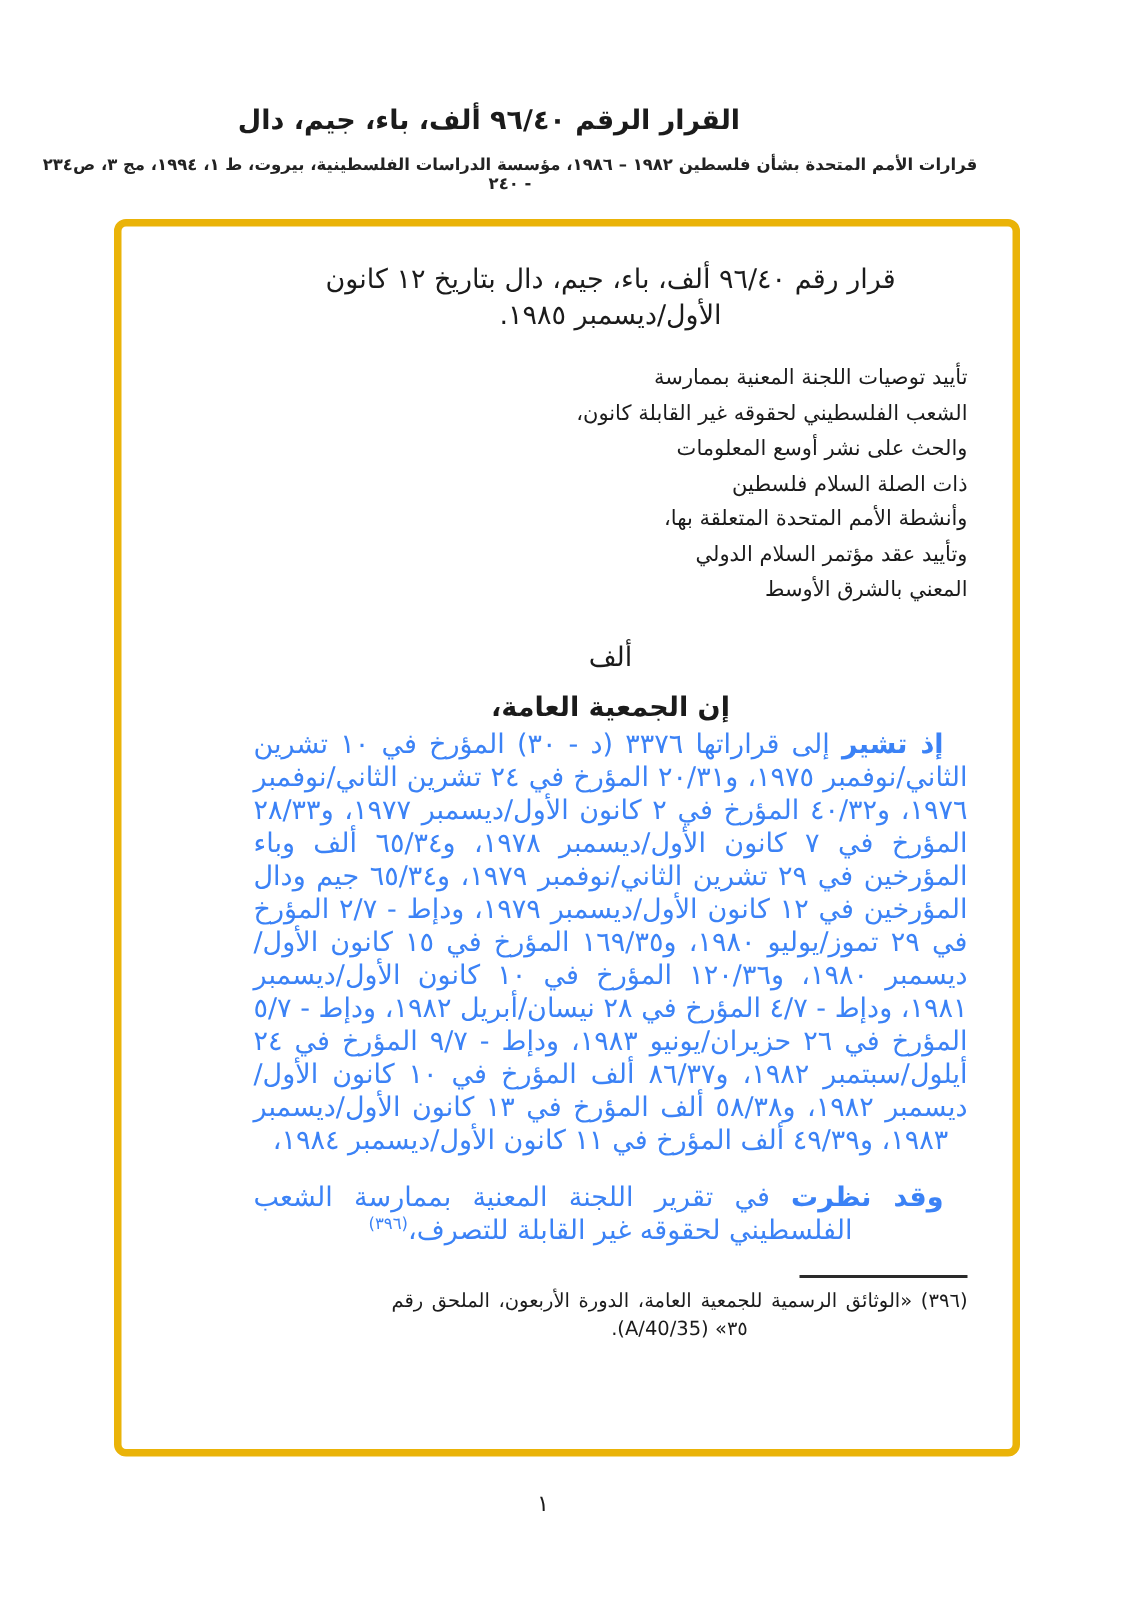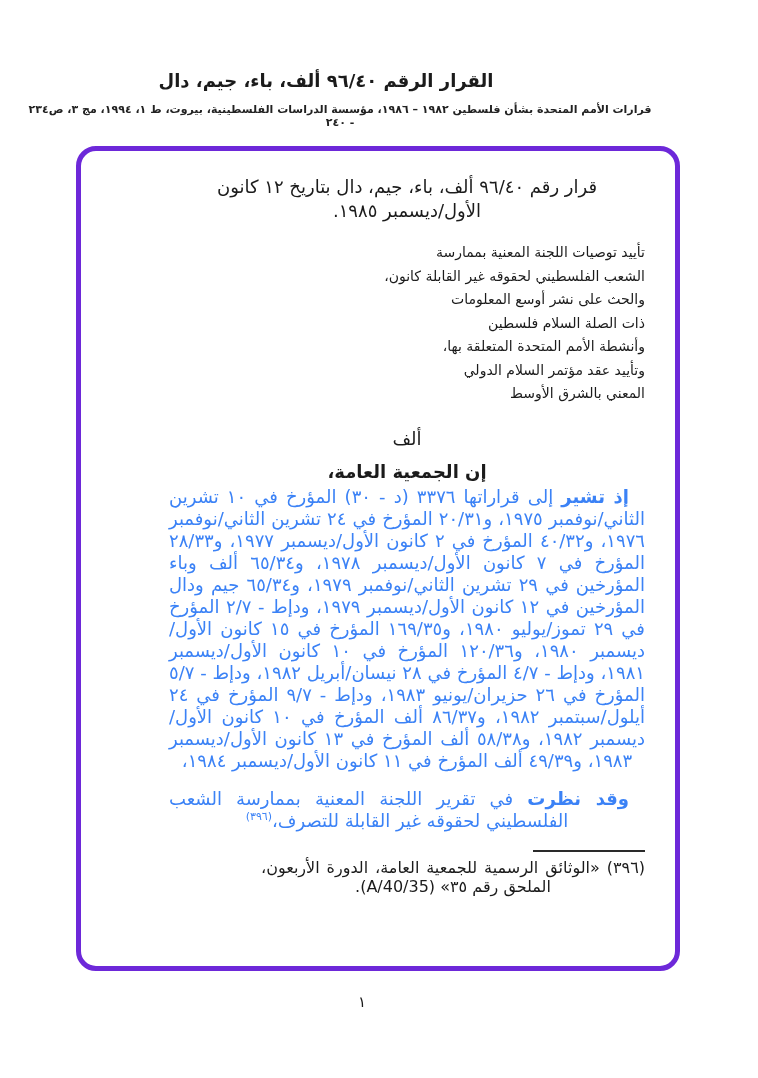--- a/index.html
+++ b/index.html
@@ -13,21 +13,21 @@
     padding-top:70px;text-align:center;direction:rtl;
     font-size:18px;font-weight:700;letter-spacing:0;
   }
   .doc-source{
     margin-top:12px;text-align:center;direction:rtl;
     font-size:11px;font-weight:700;color:#222;padding-left:28px;
   }
 
   .frame{
     position:absolute;left:76px;top:146px;width:604px;height:825px;
-    box-sizing:border-box;border:5px solid #6d28d9;border-radius:20px;
+    box-sizing:border-box;border:5px solid #eab308;border-radius:8px;
     padding:24px 30px 0 88px;direction:rtl;background:#fff;
   }
 
   .intro{margin:0;font-size:18px;line-height:24px;}
   .intro .line{display:block;text-align:center;}
 
   .res-title{margin-top:18px;font-size:14px;line-height:23.5px;text-align:right;}
   .res-title .line{display:block;}
 
   .section-letter{margin-top:22px;text-align:center;font-size:18px;font-weight:400;}
@@ -38,21 +38,21 @@
     margin:4px 0 0;font-size:18px;line-height:22px;
     text-align:justify;text-align-last:center;text-indent:16px;color:#3b82f6;
   }
   .para.considered{margin-top:16px;}
   .para b{font-weight:700;}
   .para sup{font-size:11px;line-height:0;}
 
   .fn-rule{margin-top:18px;width:112px;height:0;border-top:2px solid #2a2a2a;}
 
   .footnote{
-    margin:6px 0 0;width:384px;font-size:16px;line-height:19px;
+    margin:6px 0 0;width:384px;font-size:13px;line-height:19px;
     text-align:justify;text-align-last:center;color:#1b1b1b;
   }
 
   .page-number{
     position:absolute;top:993px;left:352px;width:20px;
     text-align:center;font-size:15px;
   }
 </style>
 </head>
 <body>

